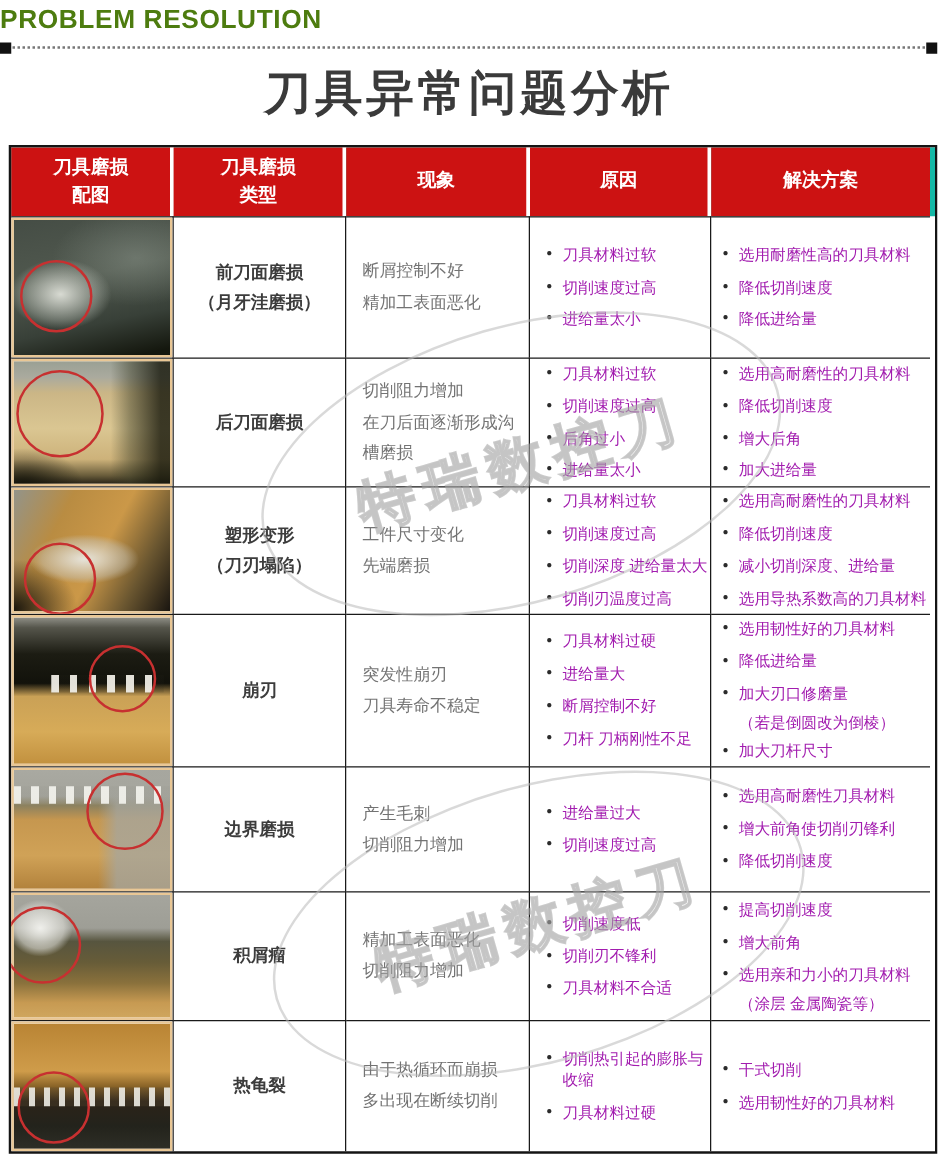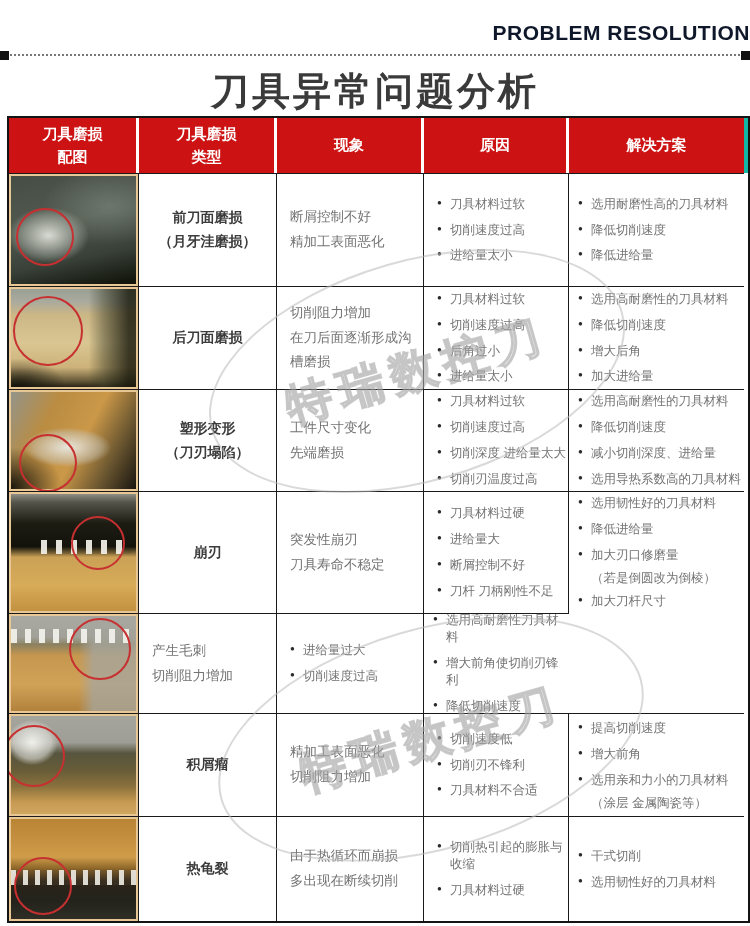--- a/index.html
+++ b/index.html
@@ -1,21 +1,21 @@
 <!DOCTYPE html>
 <html><head>
 <meta charset="utf-8">
 <style>
   html,body{margin:0;padding:0;background:#ffffff;}
   body{width:750px;height:926px;position:relative;overflow:hidden;
        font-family:"Liberation Sans","DejaVu Sans",sans-serif;color:#4a4a4a;}
 
   
-  .eyebrow{margin-top:21px;text-align:right;font-size:21px;font-weight:600;
-           color:#0f172a;letter-spacing:.5px;}
+  .eyebrow{margin-top:4px;text-align:left;font-size:21px;font-weight:600;
+           color:#4d7c0f;letter-spacing:.5px;}
   .divider{display:flex;align-items:center;height:10px;margin-top:5px;}
   .divider .sq{width:9px;height:9px;background:#111;flex:0 0 auto;}
   .divider .dots{flex:1;border-top:2px dotted #777;height:0;margin:0 1px;}
   .page-title{text-align:center;font-size:38px;font-weight:bold;color:#3a3a3a;
               letter-spacing:3px;margin-top:6px;}
 
   
   .tbl{position:absolute;left:7px;top:116px;width:739px;border:2px solid #141414;
        background:#fff;}
   .tr{display:grid;grid-template-columns:130px 138px 147px 145px 175px;}
@@ -30,21 +30,21 @@
 
   .td{border-right:1px solid #1a1a1a;border-top:1px solid #1a1a1a;
       box-sizing:border-box;display:flex;flex-direction:column;
       justify-content:center;overflow:hidden;}
   .td:last-child{border-right:none;}
 
   .td-type{align-items:center;text-align:center;font-size:14px;font-weight:bold;
            color:#3c3c3c;white-space:pre-line;line-height:1.7;}
   .td-phen{padding:0 6px 0 13px;font-size:13.5px;color:#737373;
            white-space:pre-line;line-height:1.85;}
-  .td-list{padding:2px 2px 2px 13px;font-size:12.5px;color:#737373;}
+  .td-list{padding:2px 2px 2px 13px;font-size:12.5px;color:#a21caf;}
   .td-sol{padding-left:9px;}
   .li{position:relative;padding-left:13px;margin:4.5px 0;line-height:1.35;}
   .li::before{content:"●";position:absolute;left:0;top:2px;font-size:8px;color:#2b2b2b;}
   .cont{padding-left:13px;margin:2px 0;line-height:1.35;}
 
   
   .td-img{padding:0;}
   .photo{position:relative;width:100%;height:100%;box-sizing:border-box;
          border:2px solid #e9c795;}
   .circle{position:absolute;border:2.5px solid #c73030;border-radius:50%;box-sizing:border-box;}
@@ -217,20 +217,21 @@
       <div class="li">加大刀杆尺寸</div>
     </div>
   </div>
 
   <div class="tr r5">
     <div class="td td-img">
       <div class="photo p5">
         <div class="circle c5"></div>
       </div>
     </div>
+    <div class="td td-type">边界磨损</div>
     <div class="td td-phen">产生毛刺
 切削阻力增加</div>
     <div class="td td-list">
       <div class="li">进给量过大</div>
       <div class="li">切削速度过高</div>
     </div>
     <div class="td td-list td-sol">
       <div class="li">选用高耐磨性刀具材料</div>
       <div class="li">增大前角使切削刃锋利</div>
       <div class="li">降低切削速度</div>

